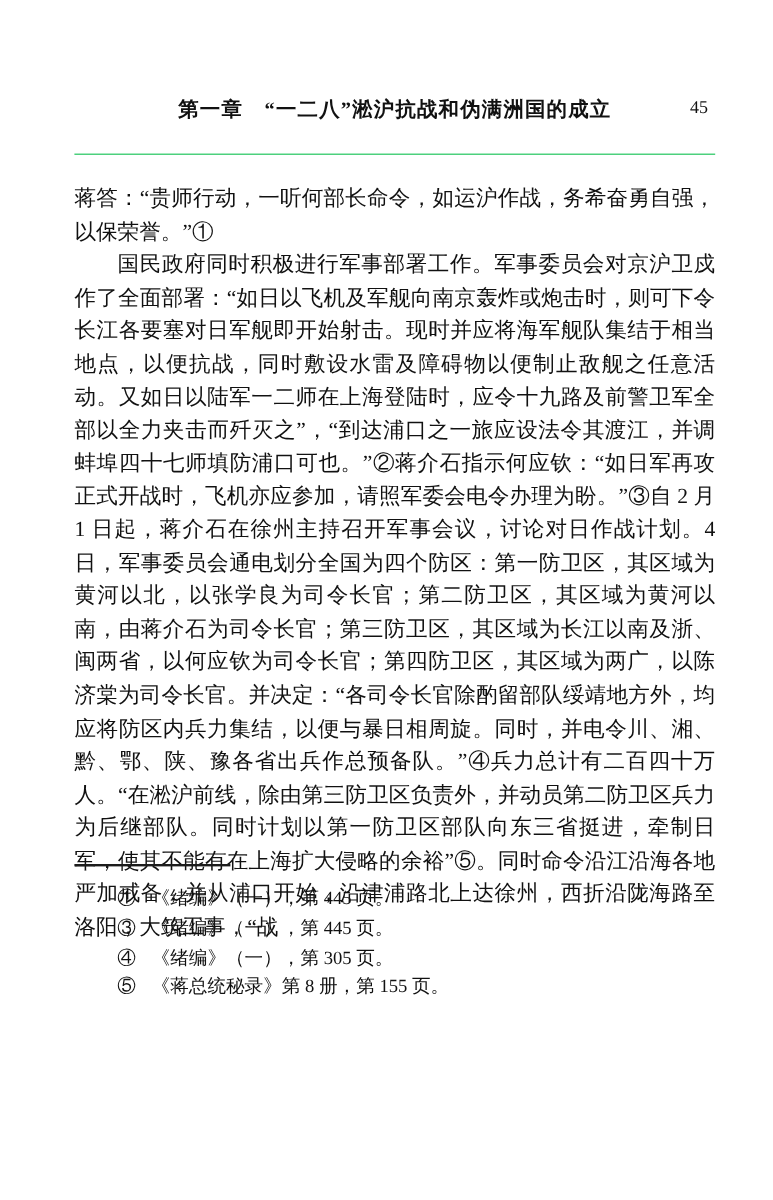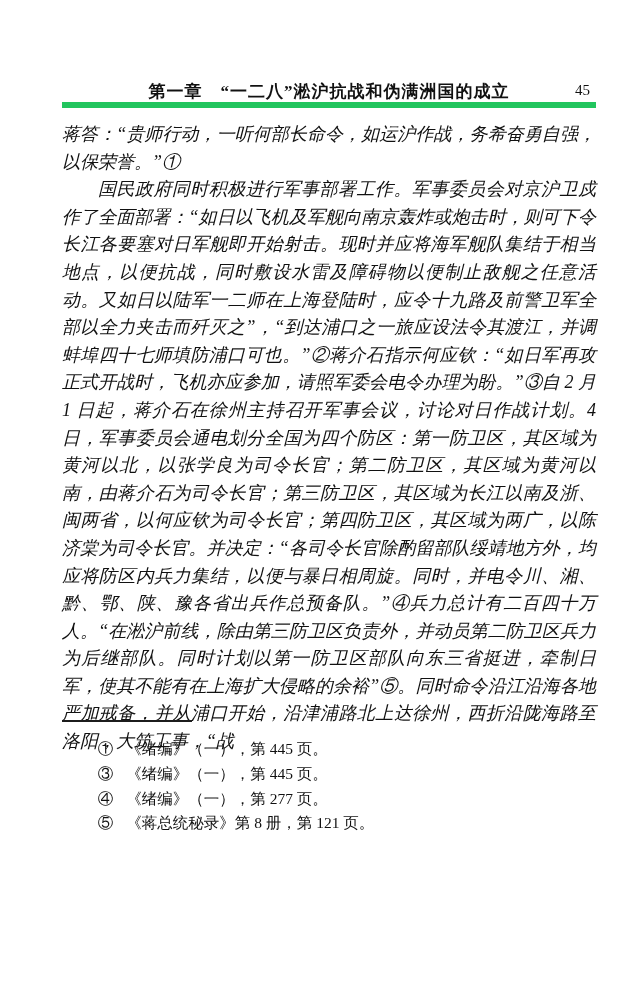--- a/index.html
+++ b/index.html
@@ -17,45 +17,44 @@
     color: #111111;
   }
   .content {
     position: absolute;
     left: 62px;
     top: 80px;
     width: 534px;
   }
   .header {
     position: relative;
-    padding-bottom: 0;
-    border-bottom: 6px solid #22c55e;
+    padding-bottom: 26px;
+    border-bottom: 1px solid #22c55e;
     height: 22px;
   }
   .chapter-heading {
     text-align: center;
     font-size: 17px;
     font-weight: bold;
     letter-spacing: 1px;
     white-space: nowrap;
   }
   .page-number {
     position: absolute;
     right: 6px;
     top: 2px;
     font-size: 15px;
     font-weight: normal;
     text-align: right;
   }
   .body-text {
-    margin-top: 13px;
+    margin-top: 23px;
     font-size: 18px;
     line-height: 27.6px;
     text-align: justify;
-    font-style: italic;
   }
   .body-text p.para {
     margin: 0;
     font-weight: 500;
   }
   .body-text p.indent {
     text-indent: 2em;
   }
   .footnotes {
     position: absolute;
@@ -97,18 +96,18 @@
       </div>
 
   </div>
 
   <div class="footnotes">
     <div class="footnote-separator"></div>
     <div>
 
     <div class="footnote"><span class="fn-marker">①</span><span>《绪编》（一），第 445 页。</span></div>
         <div class="footnote"><span class="fn-marker">③</span><span>《绪编》（一），第 445 页。</span></div>
-        <div class="footnote"><span class="fn-marker">④</span><span>《绪编》（一），第 277 页。</span></div>
-        <div class="footnote"><span class="fn-marker">⑤</span><span>《蒋总统秘录》第 8 册，第 121 页。</span></div>
+        <div class="footnote"><span class="fn-marker">④</span><span>《绪编》（一），第 305 页。</span></div>
+        <div class="footnote"><span class="fn-marker">⑤</span><span>《蒋总统秘录》第 8 册，第 155 页。</span></div>
       </div>
   </div>
 
 </div>
 
 </body></html>

